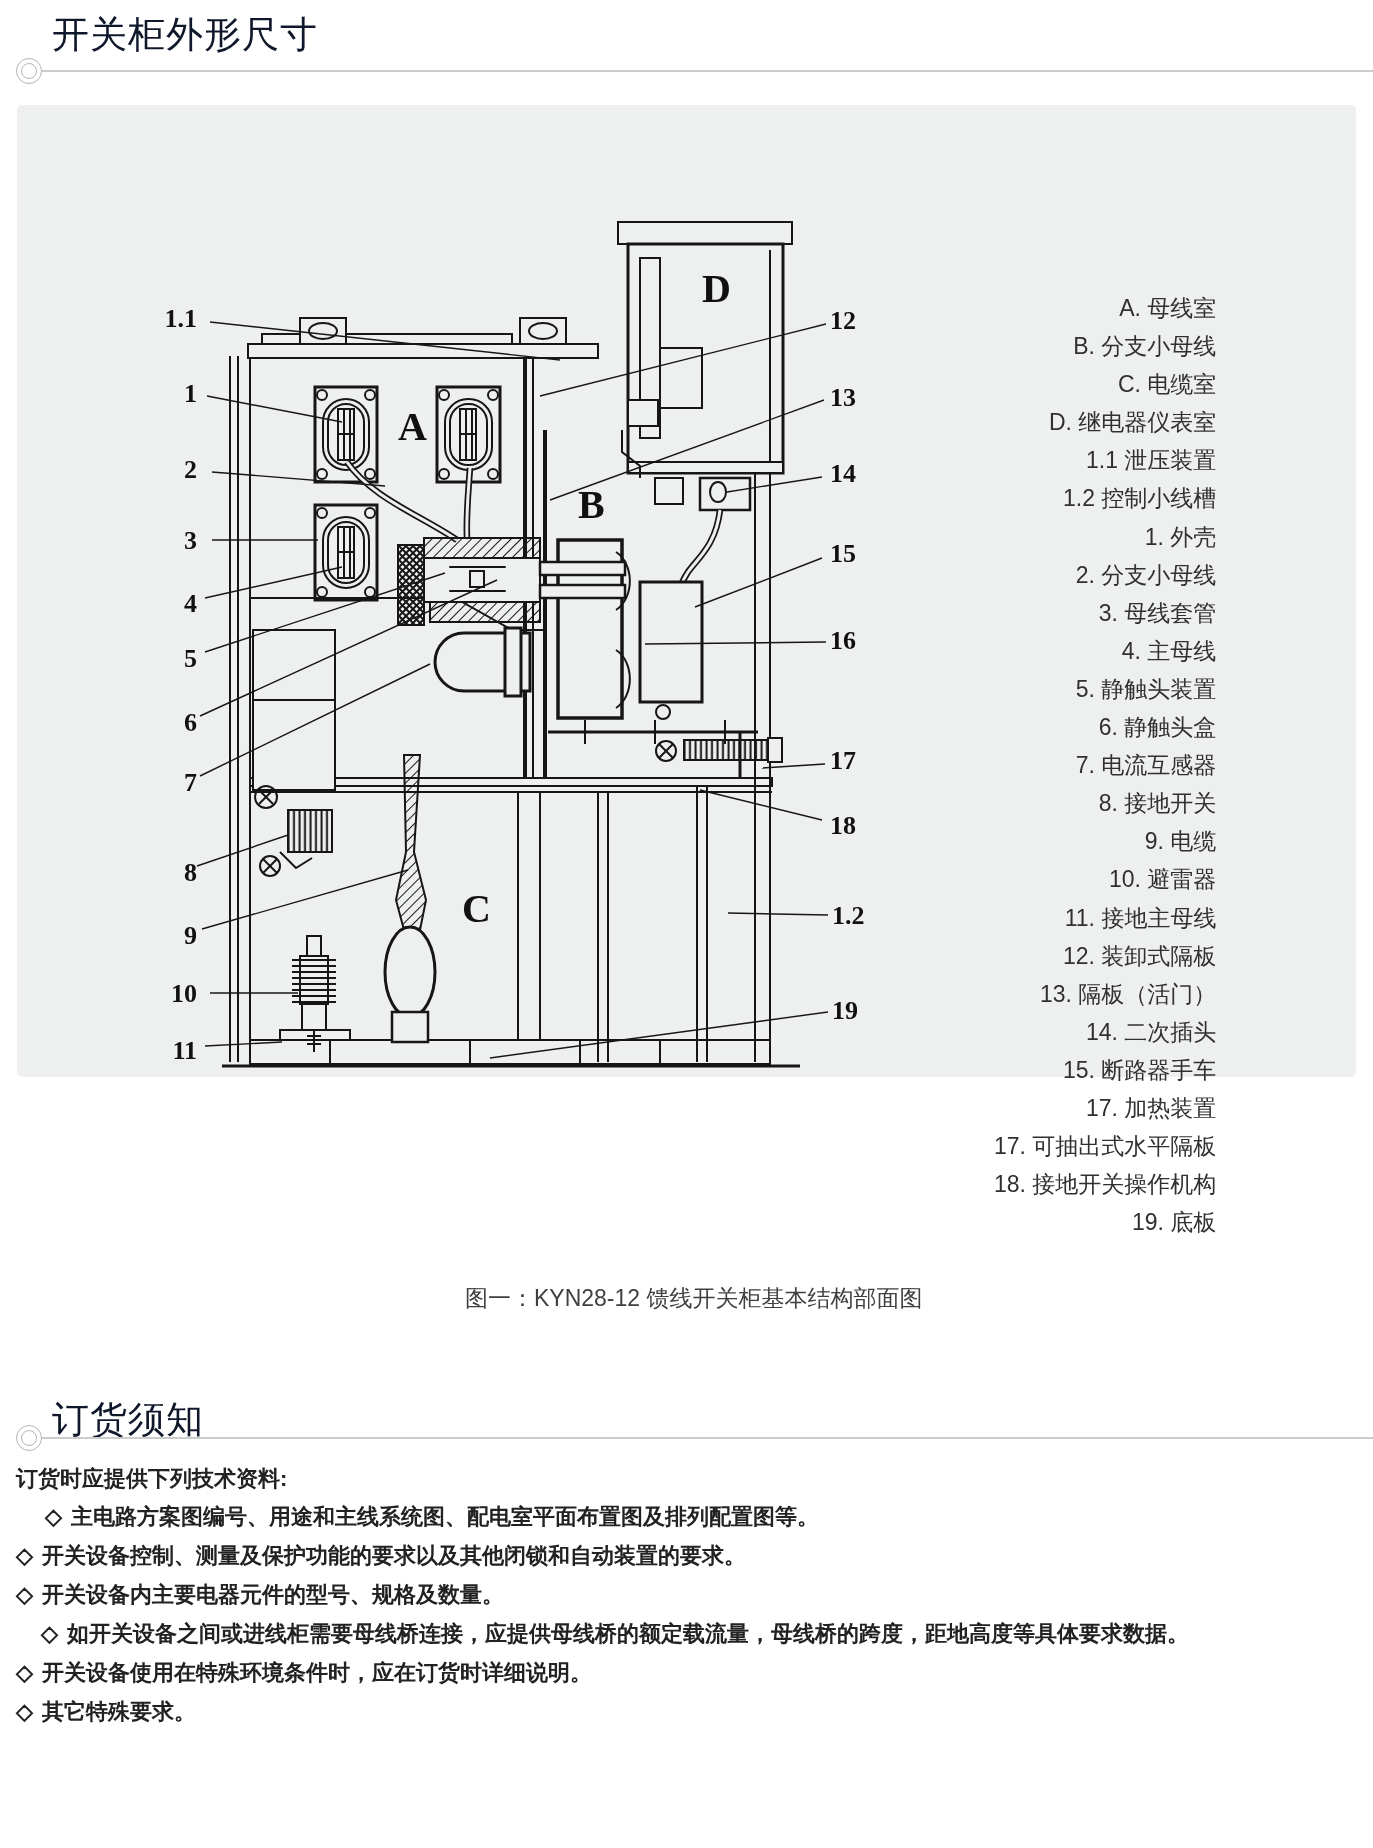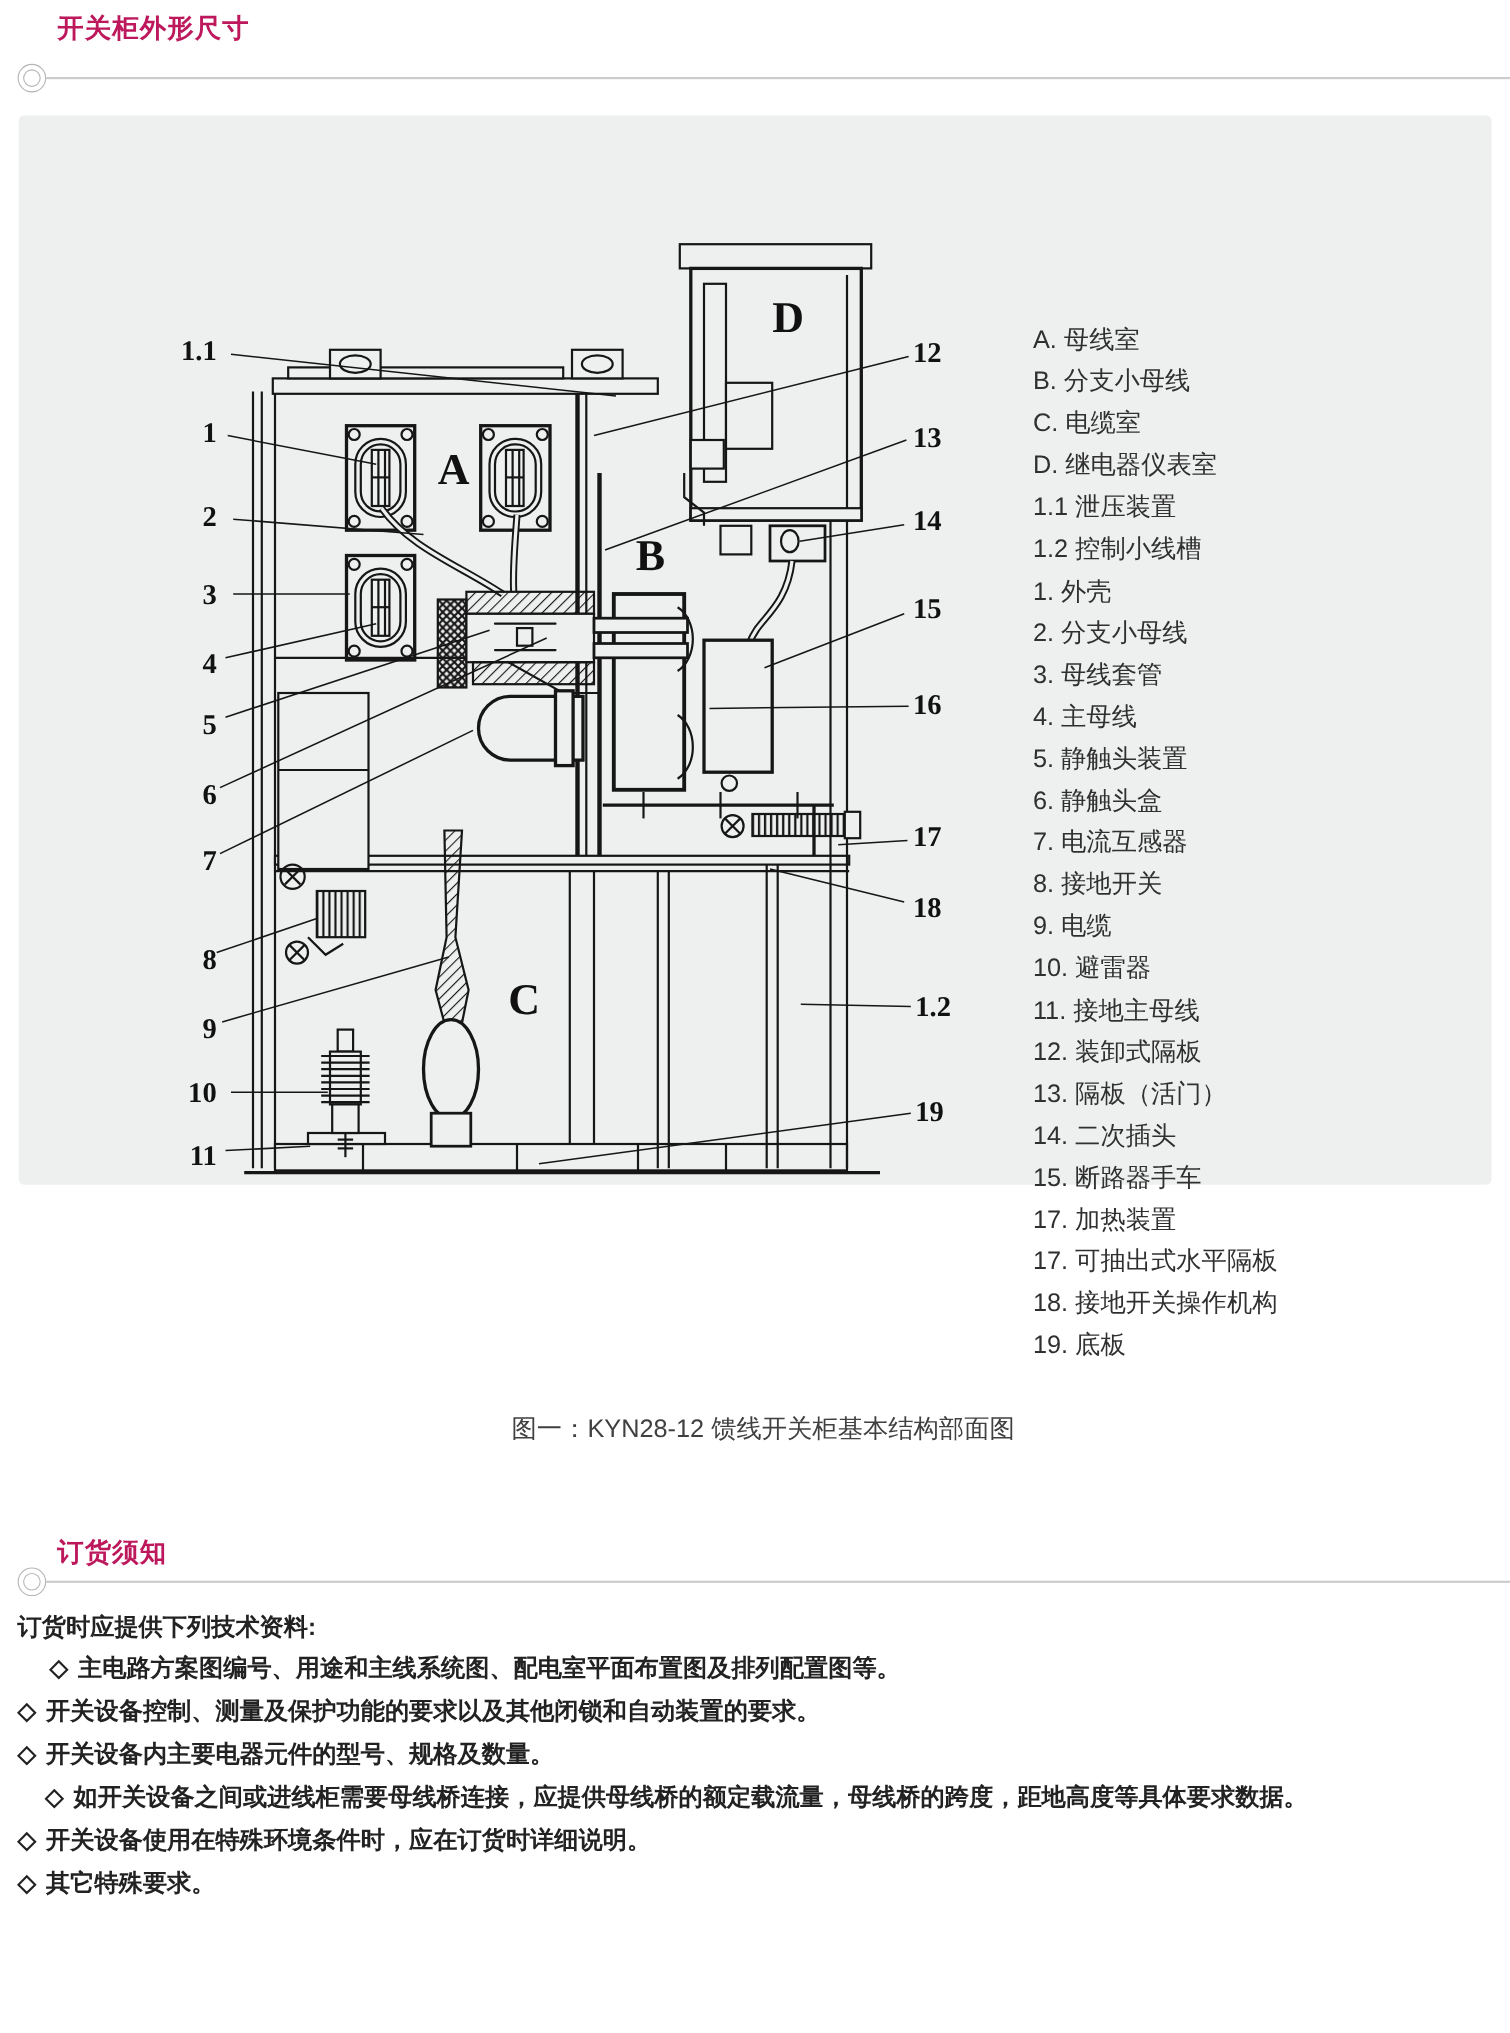--- a/index.html
+++ b/index.html
@@ -1,26 +1,26 @@
 <!DOCTYPE html>
 <html><head>
 <meta charset="utf-8">
 <style>
   html,body{margin:0;padding:0;background:#ffffff;}
   body{font-family:"Liberation Sans", sans-serif;}
   #page{position:relative;width:1373px;height:1848px;background:#ffffff;overflow:hidden;}
 
-  .sec-title{position:absolute;left:52px;font-size:24px;font-weight:700;color:#be185d;letter-spacing:1px;}
+  .sec-title{position:absolute;left:52px;font-size:37px;font-weight:400;color:#0f172a;letter-spacing:1px;}
   .sec-line{position:absolute;left:42px;right:0;height:0;border-top:2px solid #cccccc;}
   .sec-ring{position:absolute;width:26px;height:26px;border:1.5px solid #b5b5b5;border-radius:50%;background:#ffffff;box-sizing:border-box;}
   .sec-ring::after{content:"";position:absolute;left:3.5px;top:3.5px;width:16px;height:16px;border:1.5px solid #b5b5b5;border-radius:50%;box-sizing:border-box;}
 
   #panel{position:absolute;left:17px;top:105px;width:1339px;height:972px;background:#eeefef;border-radius:5px;}
 
-  #legend{position:absolute;left:922px;top:184px;}
+  #legend{position:absolute;left:977px;top:184px;text-align:right;}
   .li{height:38.1px;line-height:38.1px;font-size:23px;color:#303030;white-space:nowrap;}
 
   #caption{position:absolute;left:448px;top:1178px;font-size:23px;color:#404040;white-space:nowrap;}
 
   .body-line{position:absolute;left:16px;font-size:22px;color:#222222;white-space:nowrap;font-weight:bold;}
   .blt{display:inline-block;margin-right:9px;color:#222;}
 
   
   #dsvg line,#dsvg rect,#dsvg path,#dsvg polyline,#dsvg polygon,#dsvg circle,#dsvg ellipse{
     stroke:#161616;fill:none;stroke-width:2;}

